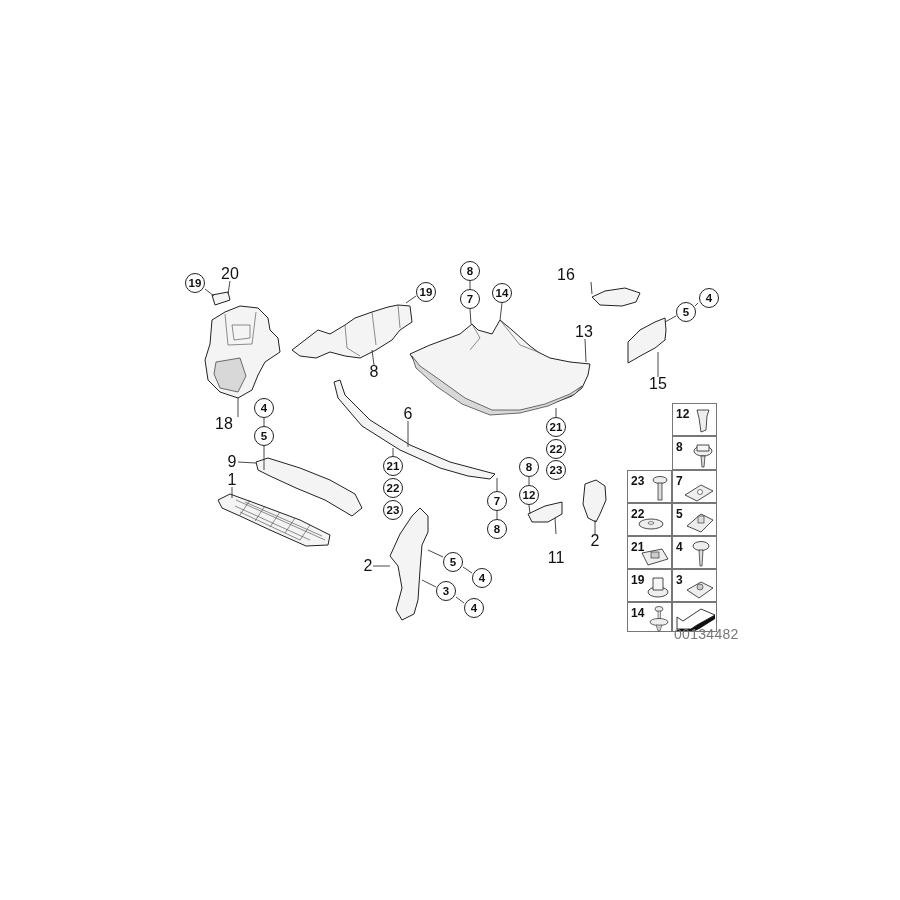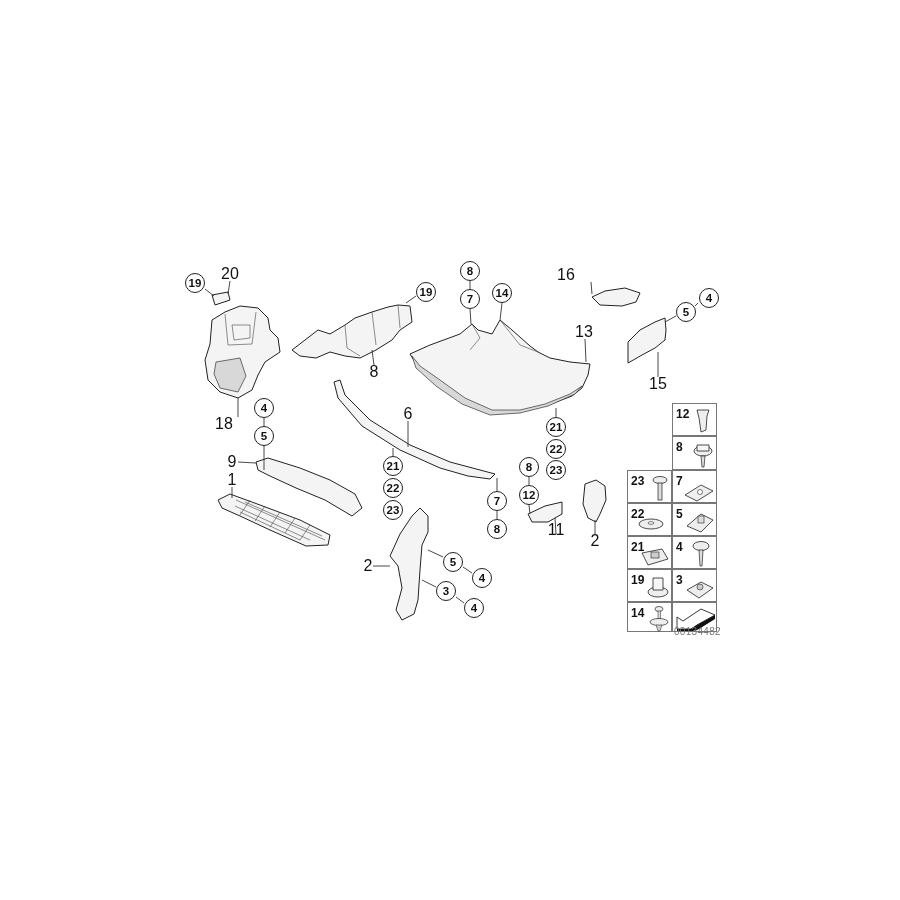--- a/index.html
+++ b/index.html
@@ -7,21 +7,21 @@
          font-family:"Liberation Sans", sans-serif; color:#111; }
   #canvas { position:absolute; left:0; top:0; width:900px; height:900px; }
   .lbl { position:absolute; font-weight:normal; font-size:16px; line-height:12px;
          transform:translate(-50%,-50%); white-space:nowrap; }
   .circ { position:absolute; width:20px; height:20px; border:1.3px solid #222;
           border-radius:50%; background:#fff; box-sizing:border-box;
           transform:translate(-50%,-50%); display:flex; align-items:center;
           justify-content:center; font-weight:bold; font-size:11.5px; }
   .grid-box { position:absolute; border:1px solid #777; box-sizing:border-box; }
   .grid-num { position:absolute; font-weight:bold; font-size:12px; left:3px; top:3px; }
-  .docnum { position:absolute; font-size:10px; color:#777; letter-spacing:0.3px;text-align:right; }
+  .docnum { position:absolute; font-size:14px; color:#777; letter-spacing:0.3px;text-align:right; }
   svg .part { fill:#f4f4f4; stroke:#222; stroke-width:1; }
   svg .shade { fill:#d8d8d8; stroke:#333; stroke-width:0.7; }
   svg .lead { stroke:#333; stroke-width:0.9; fill:none; }
   svg .thin { stroke:#444; stroke-width:0.6; fill:none; }
 </style>
 </head>
 <body>
 
 <div id="canvas">
   <svg width="900" height="900">
@@ -128,21 +128,21 @@
   <div class="circ" style="left:264px;top:436px;">5</div>
   <div class="lbl" style="left:232px;top:462px;">9</div>
   <div class="lbl" style="left:232px;top:480px;">1</div>
   <div class="circ" style="left:393px;top:466px;">21</div>
   <div class="circ" style="left:393px;top:488px;">22</div>
   <div class="circ" style="left:393px;top:510px;">23</div>
   <div class="circ" style="left:497px;top:501px;">7</div>
   <div class="circ" style="left:497px;top:529px;">8</div>
   <div class="circ" style="left:529px;top:467px;">8</div>
   <div class="circ" style="left:529px;top:495px;">12</div>
-  <div class="lbl" style="left:556px;top:530px;text-align:right;">11</div>
+  <div class="lbl" style="left:556px;top:558px;text-align:right;">11</div>
   <div class="lbl" style="left:595px;top:541px;">2</div>
   <div class="lbl" style="left:368px;top:566px;">2</div>
   <div class="circ" style="left:453px;top:562px;">5</div>
   <div class="circ" style="left:482px;top:578px;">4</div>
   <div class="circ" style="left:446px;top:591px;">3</div>
   <div class="circ" style="left:474px;top:608px;">4</div>
 
   
   <div>
 

